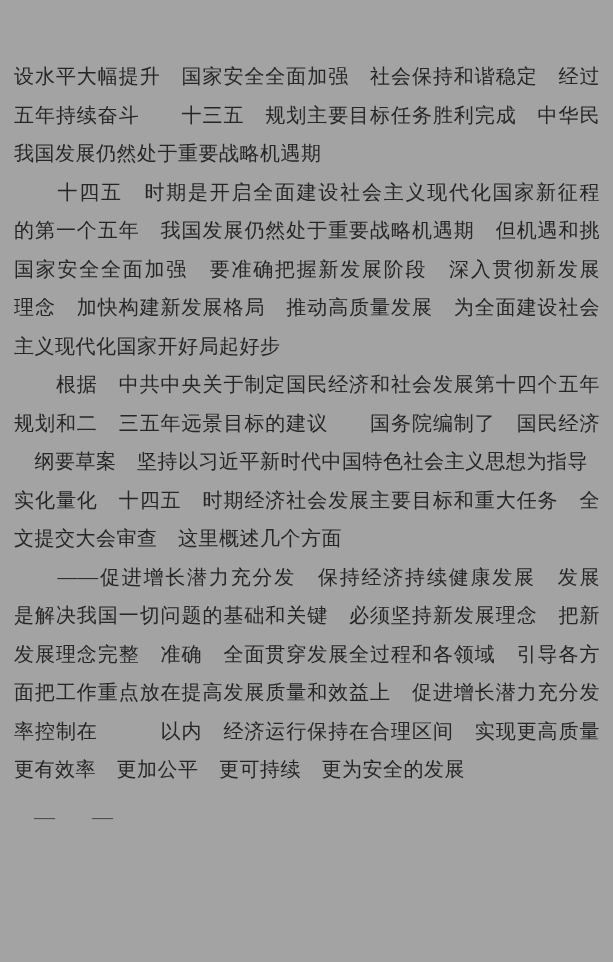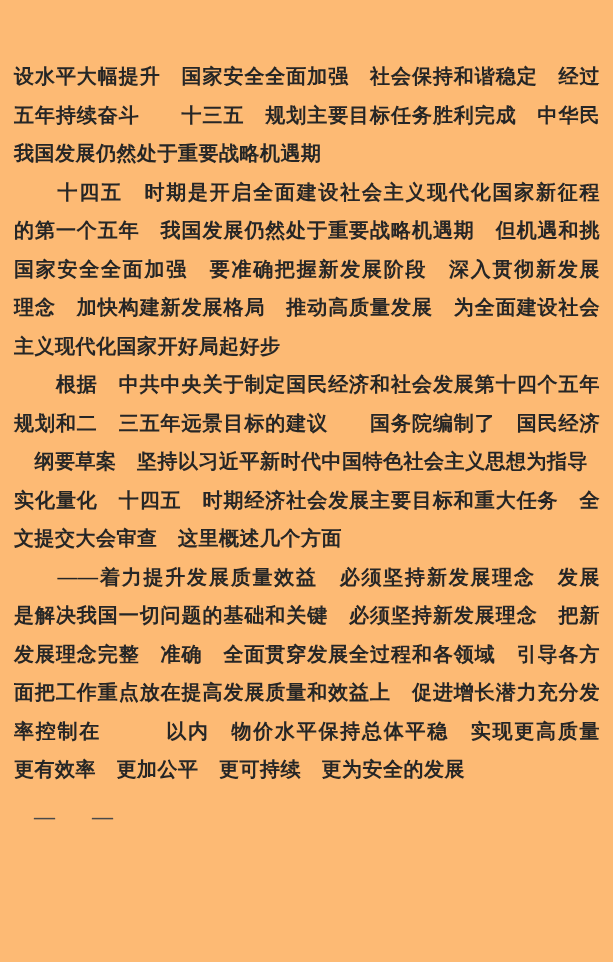--- a/index.html
+++ b/index.html
@@ -39,39 +39,39 @@
   }
   .page-footer .marker {
     color: #4a4a4a;
     font-size: 21px;
     letter-spacing: 8px;
   }
 </style>
 </head>
 <body>
 
-<div class="page" style="background: #fdba74; color: rgb(38, 38, 38); font-weight: bold;">
+<div class="page" style="background: #a3a3a3; color: rgb(38, 38, 38);">
   <div class="doc-body">
 
   <div class="line just">设水平大幅提升　国家安全全面加强　社会保持和谐稳定　经过</div>
       <div class="line just">五年持续奋斗　　十三五　规划主要目标任务胜利完成　中华民</div>
       <div class="line">我国发展仍然处于重要战略机遇期</div>
       <div class="line just">　　十四五　时期是开启全面建设社会主义现代化国家新征程</div>
       <div class="line just">的第一个五年　我国发展仍然处于重要战略机遇期　但机遇和挑</div>
       <div class="line just">国家安全全面加强　要准确把握新发展阶段　深入贯彻新发展</div>
       <div class="line just">理念　加快构建新发展格局　推动高质量发展　为全面建设社会</div>
       <div class="line">主义现代化国家开好局起好步</div>
       <div class="line just">　　根据　中共中央关于制定国民经济和社会发展第十四个五年</div>
       <div class="line just">规划和二　三五年远景目标的建议　　国务院编制了　国民经济</div>
       <div class="line">　纲要草案　坚持以习近平新时代中国特色社会主义思想为指导</div>
       <div class="line just">实化量化　十四五　时期经济社会发展主要目标和重大任务　全</div>
       <div class="line">文提交大会审查　这里概述几个方面</div>
-      <div class="line just">　　——着力提升发展质量效益　必须坚持新发展理念　发展</div>
+      <div class="line just">　　——促进增长潜力充分发　保持经济持续健康发展　发展</div>
       <div class="line just">是解决我国一切问题的基础和关键　必须坚持新发展理念　把新</div>
       <div class="line just">发展理念完整　准确　全面贯穿发展全过程和各领域　引导各方</div>
       <div class="line just">面把工作重点放在提高发展质量和效益上　促进增长潜力充分发</div>
-      <div class="line just">率控制在　　　以内　物价水平保持总体平稳　实现更高质量</div>
+      <div class="line just">率控制在　　　以内　经济运行保持在合理区间　实现更高质量</div>
       <div class="line">更有效率　更加公平　更可持续　更为安全的发展</div>
     </div>
   <div class="page-footer">
     <span class="marker">—　—</span>
   </div>
 </div>
 
 </body></html>

